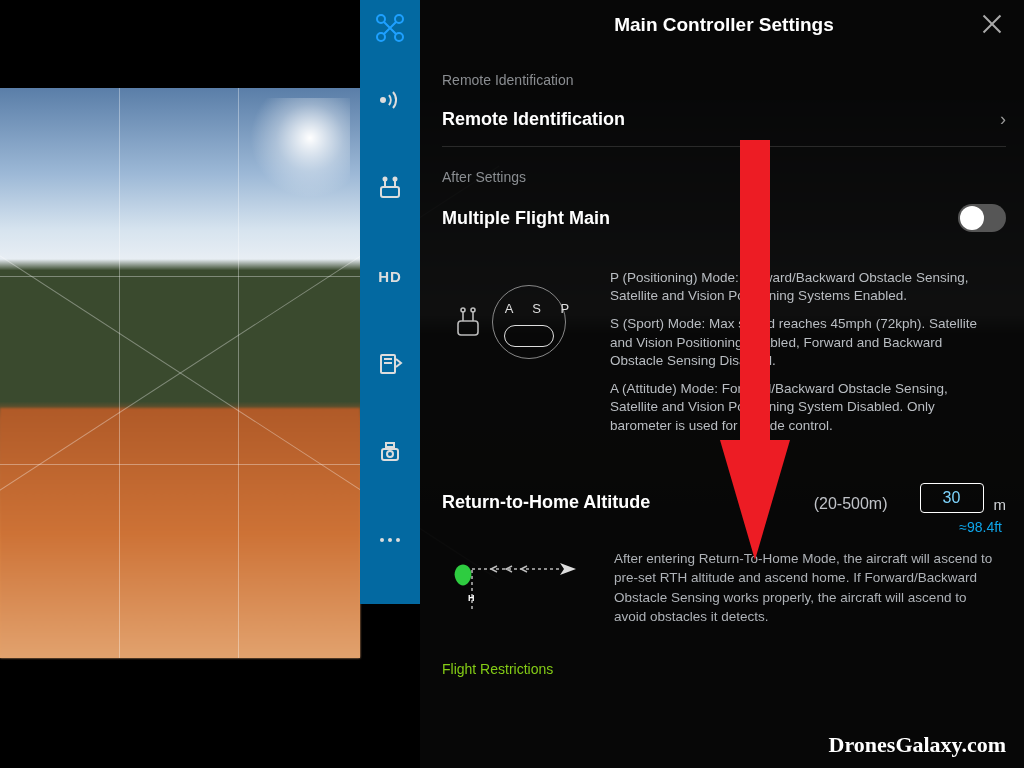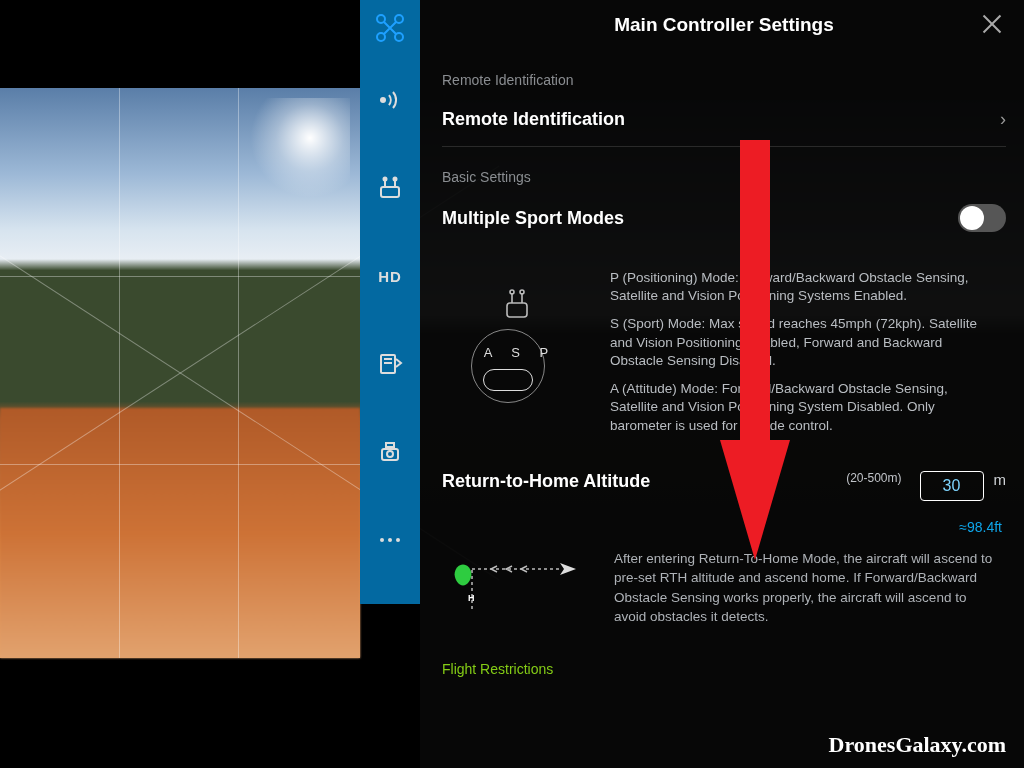--- a/index.html
+++ b/index.html
@@ -66,30 +66,30 @@
   .chev { color:#999; font-size:18px; }
   .divider { height:1px; background:#2a2a2a; margin:6px 0 0 0; }
 
   .hp-buttons { display:flex; gap:12px; }
   .hp-btn { width:64px; height:30px; border:1.5px solid #fff; border-radius:6px; display:flex; align-items:center; justify-content:center; cursor:pointer; }
 
   .toggle { width:48px; height:28px; border-radius:14px; background:#565656; position:relative; cursor:pointer; }
   .toggle .knob { position:absolute; left:2px; top:2px; width:24px; height:24px; border-radius:50%; background:#fff; }
 
   .mode-block { display:flex; gap:18px; margin:30px 0 0 0; align-items:flex-start; }
-  .mode-icon-col { width:150px; display:flex; align-items:center; justify-content:center; gap:10px; padding-top:18px;flex-direction:column; }
+  .mode-icon-col { width:150px; display:flex; align-items:center; justify-content:center; gap:10px; padding-top:18px; }
   .asp-wrap { position:relative; width:88px; height:70px; }
   .asp-circle { position:absolute; left:-2px; top:-2px; width:74px; height:74px; border:1px solid #888; border-radius:50%; }
   .asp-letters { position:absolute; top:14px; left:6px; right:0; font-size:13px; letter-spacing:8px; color:#ddd; text-align:center; }
   .asp-slot { position:absolute; bottom:10px; left:10px; width:50px; height:22px; border:1.5px solid #ddd; border-radius:11px; }
   .mode-text { color:#b9bdc2; font-size:13.5px; line-height:1.35; max-width:380px; }
   .mode-text p { margin-bottom:10px; }
 
-  .rth-row { margin-top:26px; align-items:flex-start; }
-  .rth-range { color:#c0c3c8; font-size:12px; margin-right:18px; }
+  .rth-row { margin-top:26px; align-items:flex-end; }
+  .rth-range { color:#c0c3c8; font-size:16px; margin-right:32px; }
   .rth-input { width:64px; height:30px; border:1.5px solid #fff; border-radius:4px; text-align:center; color:#7dd3fc; background:transparent; font-size:16px; line-height:28px; }
   .rth-unit { margin-left:10px; color:#cfd2d6; font-size:15px; }
   .rth-ft { color:#0ea5e9; font-size:14px; text-align:right; margin:6px 4px 0 0; }
 
   .rth-desc-row { display:flex; gap:22px; margin-top:14px; }
   .rth-illus { width:150px; position:relative; height:70px; }
   .rth-text { color:#aeb2b7; font-size:13.5px; line-height:1.45; max-width:380px; }
 
   .flight-restr { margin-top:34px; color:#84cc16; font-size:14px; }
 
@@ -181,25 +181,25 @@
     </div>
 
     <div class="section-hd">Remote Identification</div>
 
     <div class="row">
       <span class="row-label">Remote Identification</span>
       <span class="chev">›</span>
     </div>
     <div class="divider"></div>
 
-    <div class="section-hd">Basic Settings</div>
+    <div class="section-hd">After Settings</div>
 
 
     <div class="row" style="margin-top:12px">
-      <span class="row-label">Multiple Sport Modes</span>
+      <span class="row-label">Multiple Flight Main</span>
       <div class="toggle">
           <div class="knob"></div>
         </div>
     </div>
 
     <div class="mode-block">
       <div class="mode-icon-col">
         <svg width="32" height="34" viewBox="0 0 32 34" fill="none" stroke="#bbb" stroke-width="1.6">
           <rect x="6" y="16" width="20" height="14" rx="3"></rect>
           <line x1="11" y1="16" x2="11" y2="6"></line>

